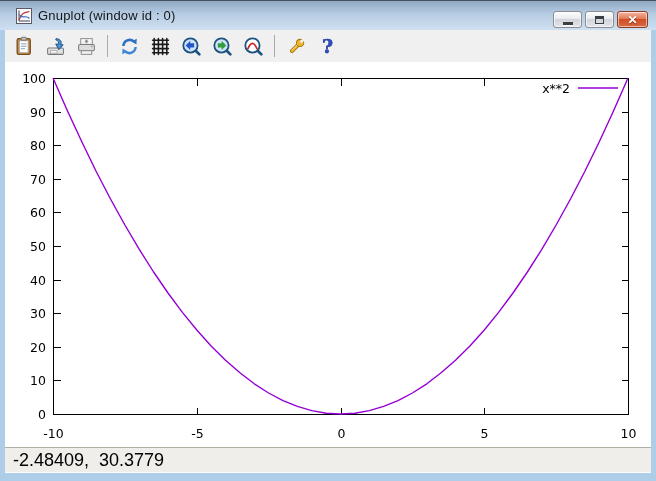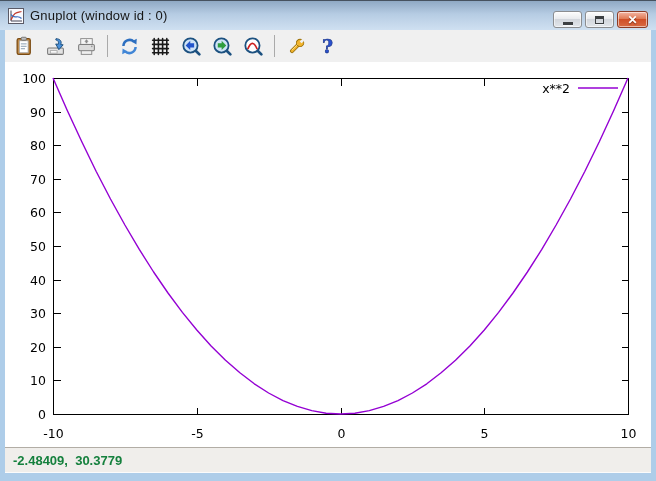--- a/index.html
+++ b/index.html
@@ -4,21 +4,21 @@
 <style>
   * { margin:0; padding:0; box-sizing:border-box; }
   html,body { width:656px; height:481px; overflow:hidden; font-family:"Liberation Sans", sans-serif; }
   .window { position:relative; width:656px; height:481px; background:#aecde9; }
 
   
   .titlebar {
     height:30px; width:656px;
     background:linear-gradient(#8fa9c4 0%, #b6cce3 45%, #cfe0f1 100%);
     border-top:1px solid #46525f;
-    display:flex; align-items:center; padding-left:8px;
+    display:flex; align-items:center; padding-left:16px;
   }
   .app-icon { width:16px; height:16px; margin-right:6px; display:inline-block; }
   .title-text { font-size:13px; color:#151515; letter-spacing:0.2px; }
   .win-controls { margin-left:auto; display:flex; align-items:flex-start; height:100%; padding-top:10px; padding-right:8px; gap:3px; }
   .winbtn {
     width:29px; height:17px; border:1px solid #8b8d90; border-radius:3px;
     background:linear-gradient(#fdfdfd, #e9ebee 45%, #d2d6dc 50%, #e2e6eb);
     display:flex; align-items:center; justify-content:center; cursor:default;
     box-shadow:inset 0 0 0 1px rgba(255,255,255,.55);
   }
@@ -42,21 +42,21 @@
   
   .plot-area { margin:0 5px; height:385px; background:#ffffff; position:relative; }
   .plot-area svg { position:absolute; left:0; top:0; }
 
   
   .statusbar {
     margin:0 5px; height:26px; background:#f0eeeb;
     border-top:1px solid #b2ada5; border-bottom:1px solid #fbfbfb;
     display:flex; align-items:center; padding-left:8px;
   }
-  .statusbar span { font-size:13px; color:#15803d; white-space:pre;font-weight:bold; }
+  .statusbar span { font-size:18px; color:#000000; white-space:pre; }
 </style>
 </head>
 <body>
 
 <div class="window">
 
   <div class="titlebar">
     <span class="app-icon">
       <svg viewBox="0 0 16 16">
         <rect x="0.5" y="0.5" width="15" height="15" fill="#fbfbff" stroke="#5a5a66"></rect>

